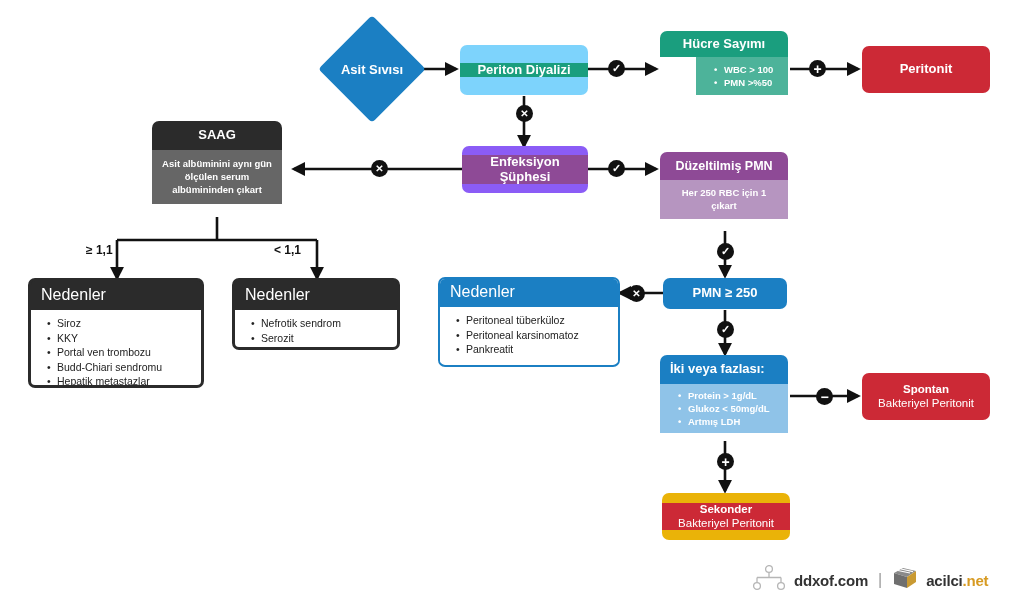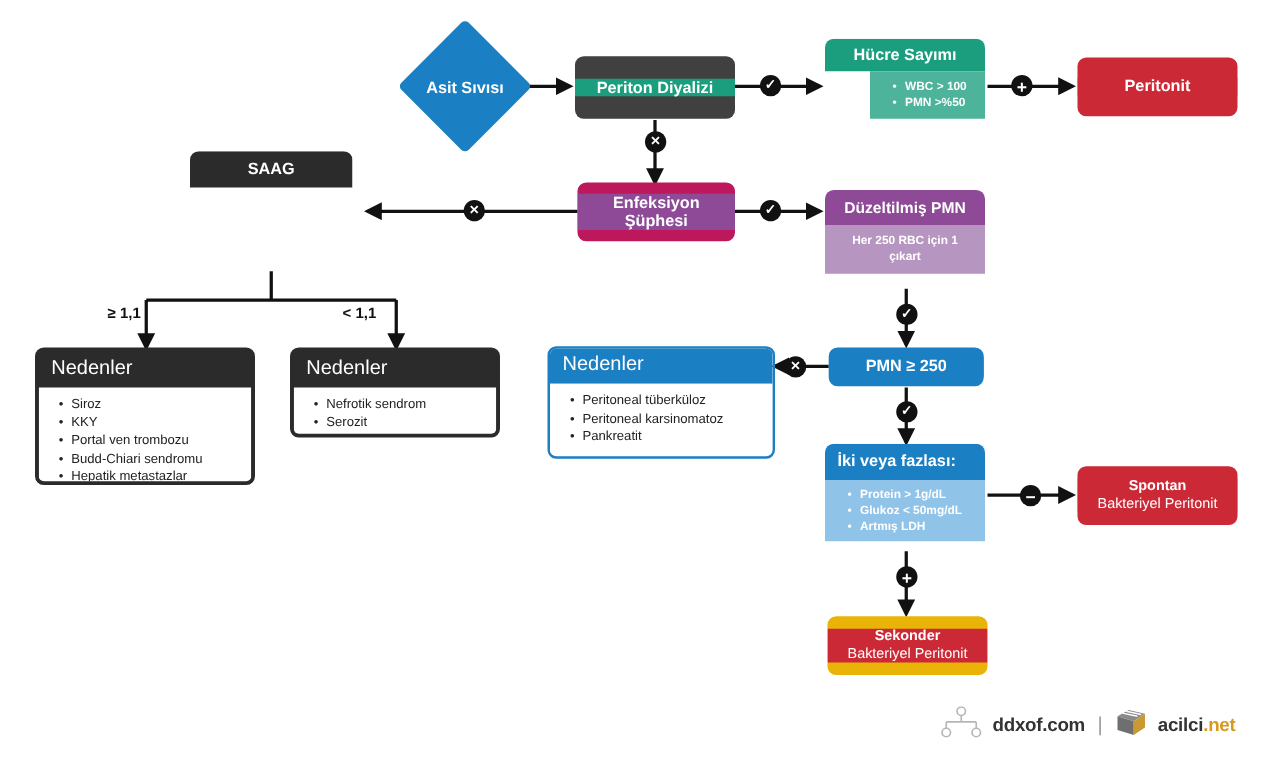--- a/index.html
+++ b/index.html
@@ -86,28 +86,28 @@
     color: #fff;
     font-weight: bold;
     font-size: 13px;
     z-index: 2;
     white-space: nowrap;
   }
 
   
   .teal .hdr   { background: #1a9e7e; }
   .teal .body  { background: #4db39a; color:#ffffff;margin-left:36px; }
-  .teal.solid  { background: #404040; }
+  .teal.solid  { background: #7dd3fc; }
 
   .red.solid   { background: #cc2936; }
   .red .hdr    { background: #cc2936; }
 
   .purple .hdr  { background: #8e4a96; }
   .purple .body { background: #b695c0; color:#ffffff; }
-  .purple.solid { background: #be185d; }
+  .purple.solid { background: #8b5cf6; }
 
   .blue .hdr   { background: #1b7fc3; }
   .blue .body  { background: #8fc3e8; color:#ffffff; }
   .blue.solid  { background: #1b7fc3; }
 
   .blueline {
     border: 2px solid #1b7fc3;
   }
   .blueline .body { background: #ffffff; color:#222; }
 
@@ -242,20 +242,21 @@
   </div>
 </div>
 
 <div class="node purple" style="left:660px; top:152px; width:128px; height:79px;">
   <div class="hdr" style="font-size:12.5px; padding:7px 4px 7px;">Düzeltilmiş PMN</div>
   <div class="body" style="padding:7px 10px; font-size:9.5px; font-weight:bold; text-align:center; line-height:1.3;">Her 250 RBC için 1 çıkart</div>
 </div>
 
 <div class="node dark" style="left:152px; top:121px; width:130px; height:96px;">
   <div class="hdr" style="font-size:13px; padding:7px 4px 7px;">SAAG</div>
+  <div class="body" style="padding:8px 8px; font-size:9.5px; font-weight:bold; text-align:center; line-height:1.35;">Asit albüminini aynı gün ölçülen serum albümininden çıkart</div>
 </div>
 
 <div class="branch-label" style="left:86px; top:243px;">≥ 1,1</div>
 <div class="branch-label" style="left:274px; top:243px;">&lt; 1,1</div>
 
 <div class="node darkline" style="left:28px; top:278px; width:176px; height:110px;">
   <div class="hdr" style="font-size:16px; font-weight:normal; text-align:left; padding:5px 0 6px 10px;">Nedenler</div>
   <div class="body" style="padding:6px 4px 6px 0; font-size:10.5px;">
     <ul>
       <li>Siroz</li>

